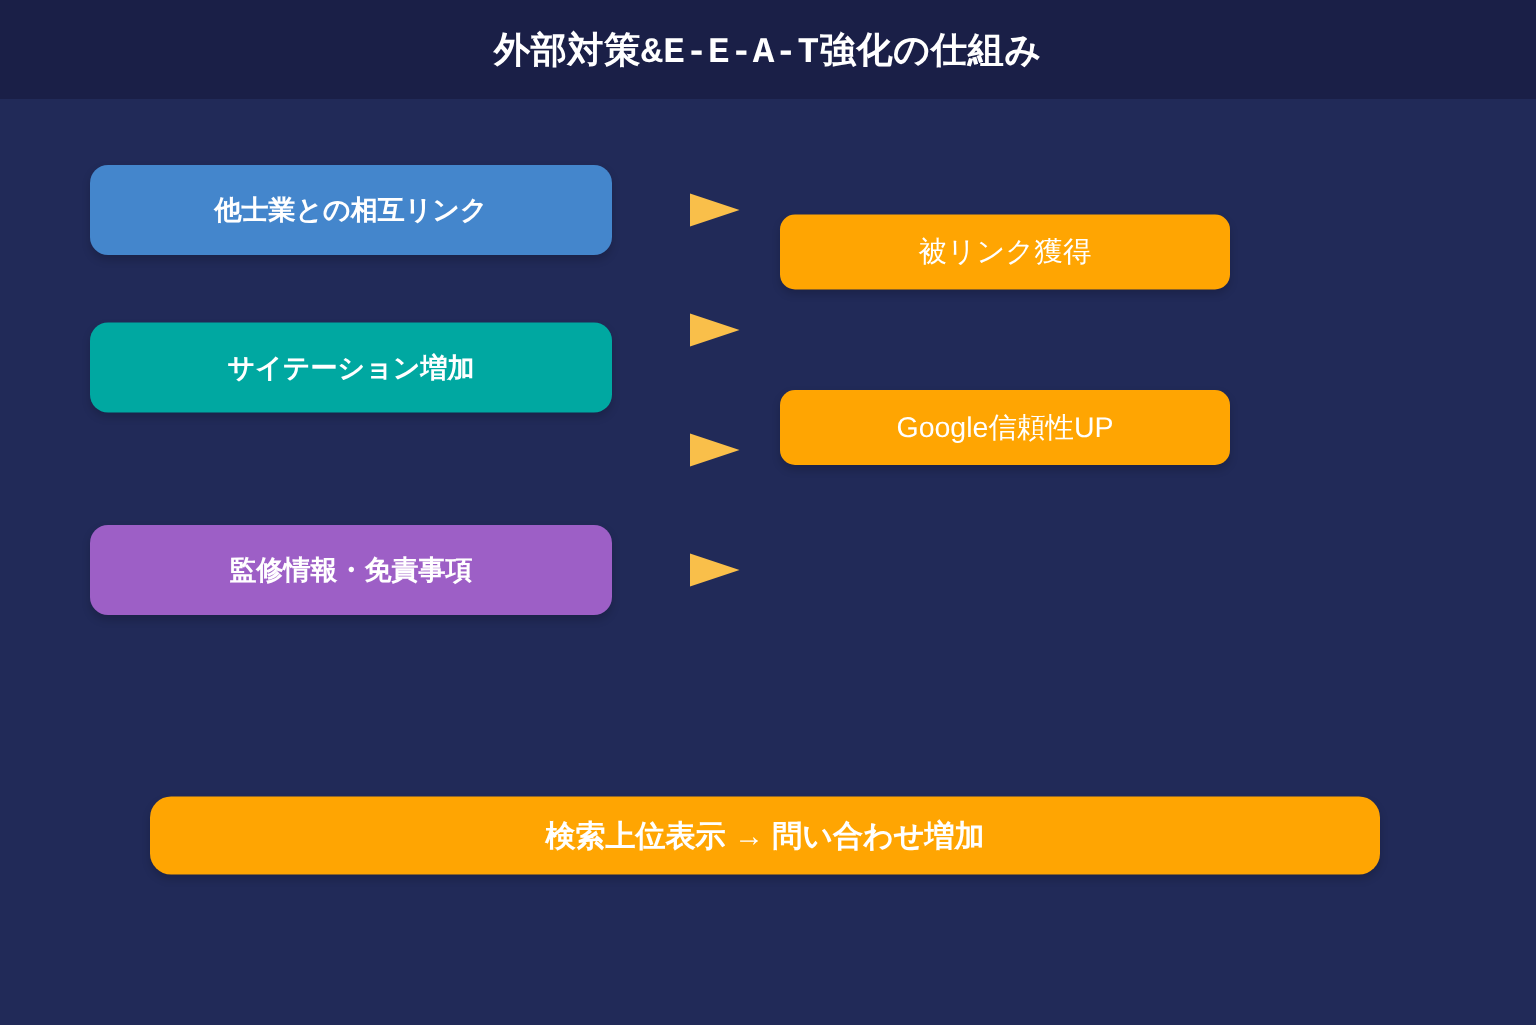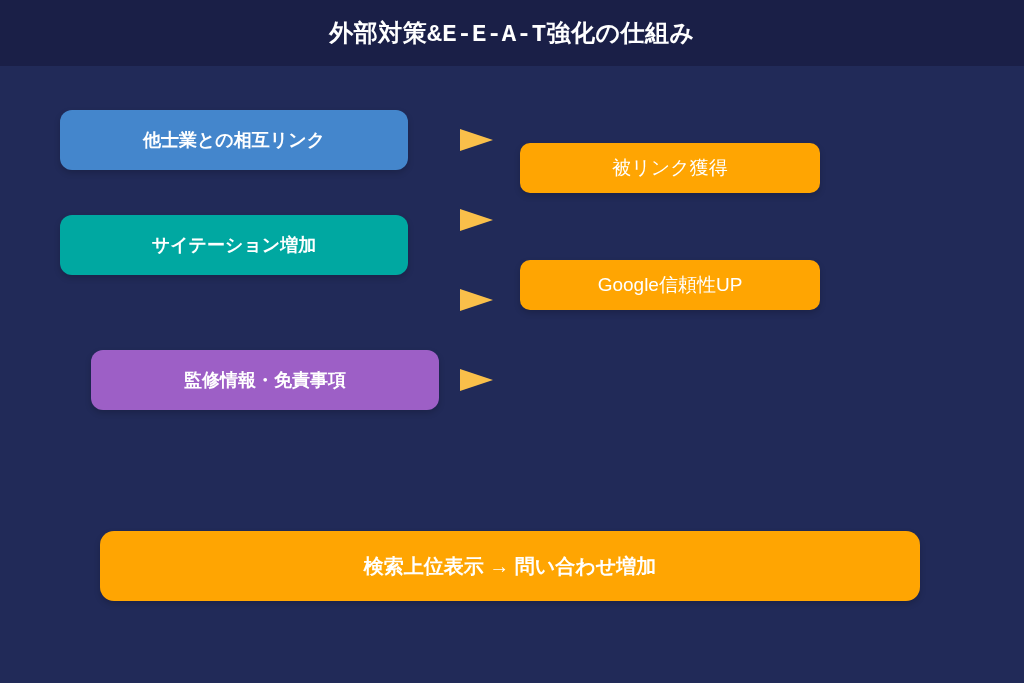--- a/index.html
+++ b/index.html
@@ -44,21 +44,21 @@
     left: 60px;
     width: 348px;
     height: 60px;
     border-radius: 12px;
     font-size: 18px;
     font-weight: 600;
   }
   .lb-0 { top: 110px; background: #4486cc; }
   .lb-1 { top: 190px; background: #00a8a1; margin-top: 25px; }
   .lb-2 { top: 270px; background: #31a652; }
-  .lb-3 { top: 350px; background: #9d5fc6; margin-left: 31px; }
+  .lb-3 { top: 350px; background: #9d5fc6; }
   .arrow {
     position: absolute;
     left: 460px;
     width: 0;
     height: 0;
     border-top: 11px solid transparent;
     border-bottom: 11px solid transparent;
     border-left: 33px solid #f9bf4a;
   }
   .ar-0 { top: 129px; }
@@ -74,21 +74,21 @@
     font-size: 19px;
     font-weight: 500;
   }
   .rb-0 { top: 143px; }
   .rb-1 { top: 223px; margin-top: 37px; }
   .rb-2 { top: 303px; }
   .bottom-box {
     left: 100px;
     top: 531px;
     width: 820px;
-    height: 70px;
+    height: 52px;
     border-radius: 14px;
     background: #ffa502;
     font-size: 20px;
     font-weight: 700;
   }
 </style>
 </head>
 <body>
 
 <div class="canvas">

